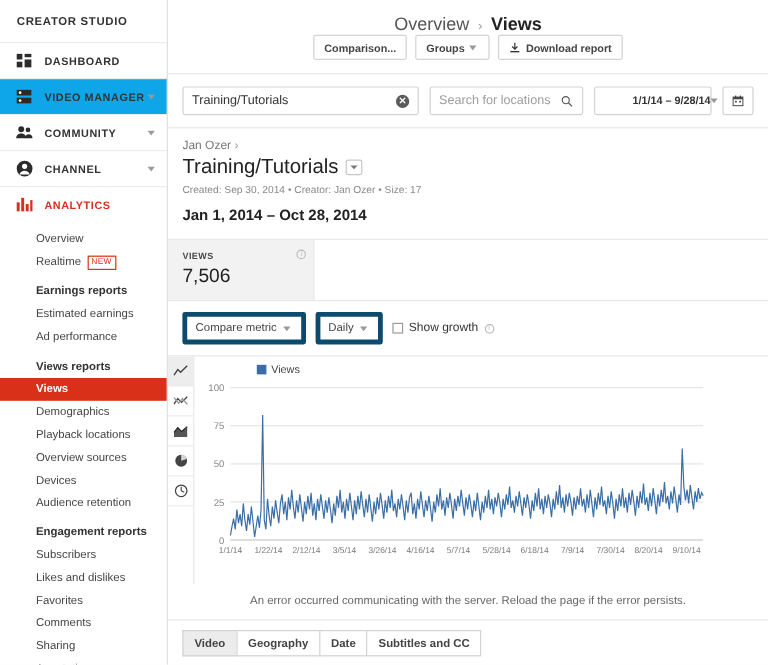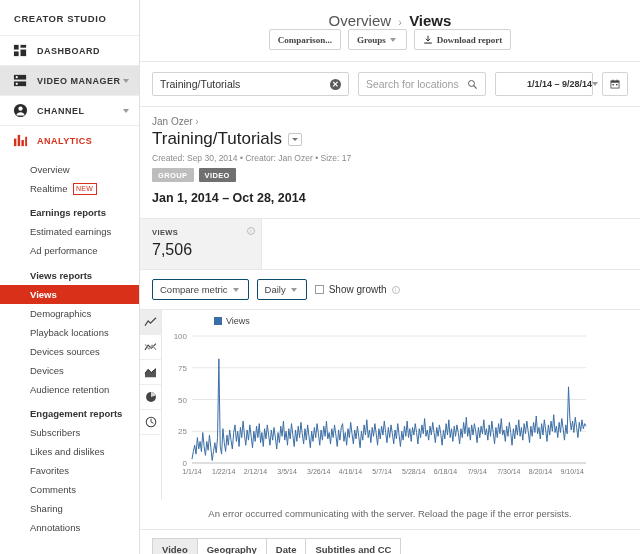--- a/index.html
+++ b/index.html
@@ -22,21 +22,21 @@
   .studio-title {
     font-size:9.5px; font-weight:bold; letter-spacing:.55px;
     color:#333; padding:13px 0 11px 14px;
   }
   .nav-main {
     display:flex; align-items:center;
     height:30px; padding:0 8px 0 13px;
     border-top:1px solid #ededed;
     position:relative;
   }
-  .nav-main.active-bg { background:#e5e5e5; }
+  .nav-main.active-bg { background:#0ea5e9; }
   .nav-main .ic { width:15px; height:15px; flex:0 0 15px; margin-right:9px; display:block; }
   .nav-main .lbl {
     font-size:9px; font-weight:bold; letter-spacing:.5px; color:#333;
     text-transform:uppercase; flex:1 1 auto; white-space:nowrap;
   }
   .nav-main.analytics .lbl { color:#d9301a; }
   .caret {
     width:0;height:0;border-left:3.5px solid transparent;border-right:3.5px solid transparent;
     border-top:4px solid #9a9a9a; margin-right:2px;
   }
@@ -62,21 +62,21 @@
     padding:12px 12px 11px 12px; border-bottom:1px solid #e8e8e8;flex-direction:column;
   }
   .crumb { font-size:15px; color:#555; white-space:nowrap; }
   .crumb .sep { color:#9b9b9b; font-size:11px; margin:0 3px; }
   .crumb .cur { color:#222; font-weight:bold; }
   .top-actions { display:flex; align-items:center; gap:7px; }
   .btn {
     border:1px solid #d3d3d3; background:#fff; color:#444;
     font-size:9px; font-weight:bold; padding:4.5px 8px; border-radius:2px;
     white-space:nowrap; display:flex; align-items:center; gap:4px;
-    font-family:Liberation Serif, serif;
+    font-family:Liberation Sans, sans-serif;
   }
 
   .filterbar {
     display:flex; align-items:center; gap:9px;
     padding:10px 12px 10px 12px; border-bottom:1px solid #e8e8e8;
   }
   .field {
     border:1px solid #d3d3d3; background:#fff; border-radius:2px;
     height:24px; display:flex; align-items:center; padding:0 7px;
   }
@@ -120,21 +120,21 @@
   .card.rest { flex:1 1 auto; border-right:none; }
   .card .ttl { font-size:7.5px; font-weight:bold; color:#4a4a4a; letter-spacing:.4px; line-height:10px; }
   .card .val { font-size:16px; color:#222; margin-top:3px; }
   .info-i {
     position:absolute; top:8px; right:6px; width:8px;height:8px;border-radius:50%;
     border:1px solid #bbb; color:#bbb; font-size:6px; line-height:7px; text-align:center;
   }
 
   .chartctl { display:flex; align-items:center; gap:8px; padding:9px 12px; }
   .sm-btn {
-    border:1px solid #0c4a6e; background:#fff; border-radius:2px;
+    border:4px solid #0c4a6e; background:#fff; border-radius:2px;
     font-size:9.5px; color:#444; padding:4px 7px; display:flex; align-items:center; gap:5px;
   }
   .chk { display:flex; align-items:center; gap:5px; font-size:10px; color:#333; }
   .box { width:9px;height:9px;border:1px solid #9b9b9b; background:#fff; }
 
   .chartwrap { display:flex; border-top:1px solid #e8e8e8; }
   .icol { width:22px; flex:0 0 22px; border-right:1px solid #e8e8e8; }
   .icon-cell {
     height:25px; display:flex; align-items:center; justify-content:center;
     border-bottom:1px solid #ededed;
@@ -176,20 +176,30 @@
       <svg class="ic" viewBox="0 0 16 16">
         <rect x="1" y="2" width="13" height="5" fill="#2b2b2b"></rect>
           <rect x="1" y="9" width="13" height="5" fill="#2b2b2b"></rect>
         <circle cx="4" cy="4.5" r="1.2" fill="#fff"></circle>
           <circle cx="4" cy="11.5" r="1.2" fill="#fff"></circle>
       </svg>
       <span class="lbl">VIDEO MANAGER</span>
       <span class="caret"></span>
     </div>
 
+    <div class="nav-main">
+      <svg class="ic" viewBox="0 0 16 16">
+        <circle cx="5" cy="5" r="2.6" fill="#2b2b2b"></circle>
+          <circle cx="11" cy="5.6" r="2.1" fill="#2b2b2b"></circle>
+        <path d="M0.5 13c0-2.6 2-4.2 4.5-4.2S9.5 10.4 9.5 13z" fill="#2b2b2b"></path>
+        <path d="M8.5 13c0-2.2 1.4-3.6 3.2-3.6S15 10.8 15 13z" fill="#2b2b2b"></path>
+      </svg>
+      <span class="lbl">COMMUNITY</span>
+      <span class="caret"></span>
+    </div>
 
     <div class="nav-main">
       <svg class="ic" viewBox="0 0 16 16">
         <circle cx="8" cy="8" r="7" fill="#2b2b2b"></circle>
           <circle cx="8" cy="6" r="2.3" fill="#fff"></circle>
         <path d="M3.4 13.2c.8-2.2 2.5-3.3 4.6-3.3s3.8 1.1 4.6 3.3z" fill="#fff"></path>
       </svg>
       <span class="lbl">CHANNEL</span>
       <span class="caret"></span>
     </div>
@@ -212,21 +222,21 @@
         <span>Realtime</span>
         <span class="badge-new">NEW</span>
       </div>
       <div class="sub-item head">Earnings reports</div>
       <div class="sub-item">Estimated earnings</div>
       <div class="sub-item">Ad performance</div>
       <div class="sub-item head">Views reports</div>
       <div class="sub-item sel">Views</div>
       <div class="sub-item">Demographics</div>
       <div class="sub-item">Playback locations</div>
-      <div class="sub-item">Devices sources</div>
+      <div class="sub-item">Overview sources</div>
       <div class="sub-item">Devices</div>
       <div class="sub-item">Audience retention</div>
       <div class="sub-item head">Engagement reports</div>
       <div class="sub-item">Subscribers</div>
       <div class="sub-item">Likes and dislikes</div>
       <div class="sub-item">Favorites</div>
       <div class="sub-item">Comments</div>
       <div class="sub-item">Sharing</div>
       <div class="sub-item">Annotations</div>
     </div>
@@ -292,24 +302,20 @@
         <span>Jan Ozer</span>
         <span class="ar">›</span>
       </div>
       <div class="gtitle">
         <span>Training/Tutorials</span>
         <span class="mini-caret">
             <i></i>
           </span>
       </div>
       <div class="meta">Created: Sep 30, 2014  •  Creator: Jan Ozer  •  Size: 17</div>
-      <div class="tags">
-        <span class="tag group">GROUP</span>
-        <span class="tag video">VIDEO</span>
-      </div>
       <div class="range">Jan 1, 2014 – Oct 28, 2014</div>
     </div>
 
     <div class="cards">
       <div class="card sel">
         <div class="ttl">VIEWS</div>
         <div class="val">7,506</div>
         <span class="info-i">i</span>
       </div>
       <div class="card rest"></div>

